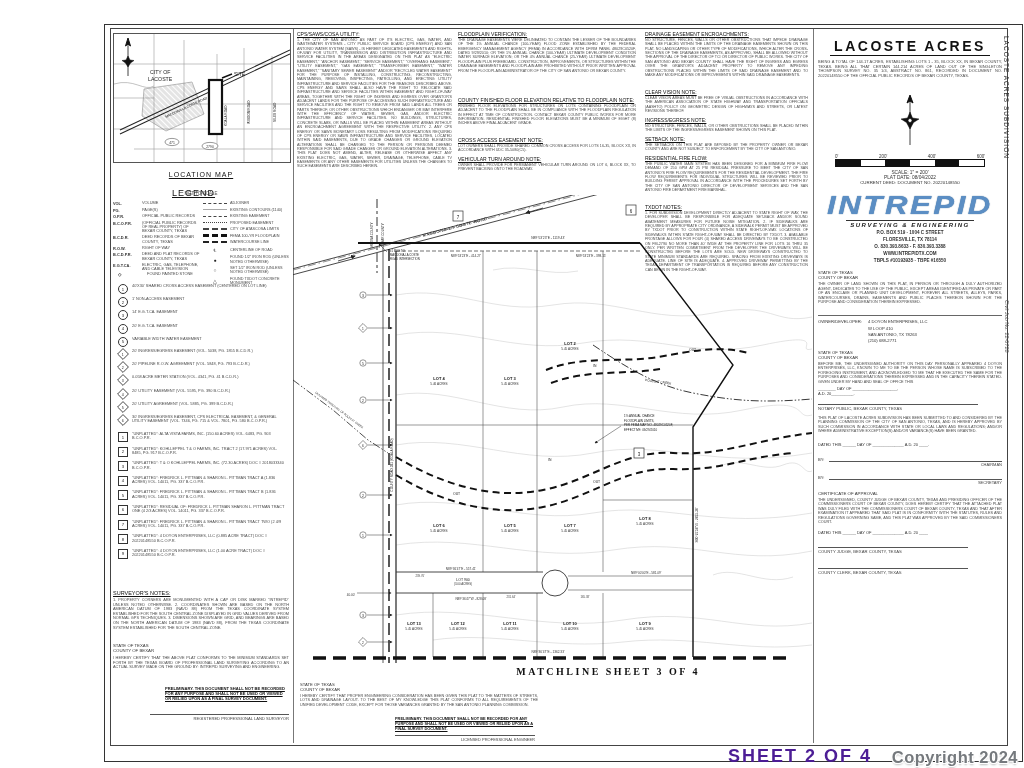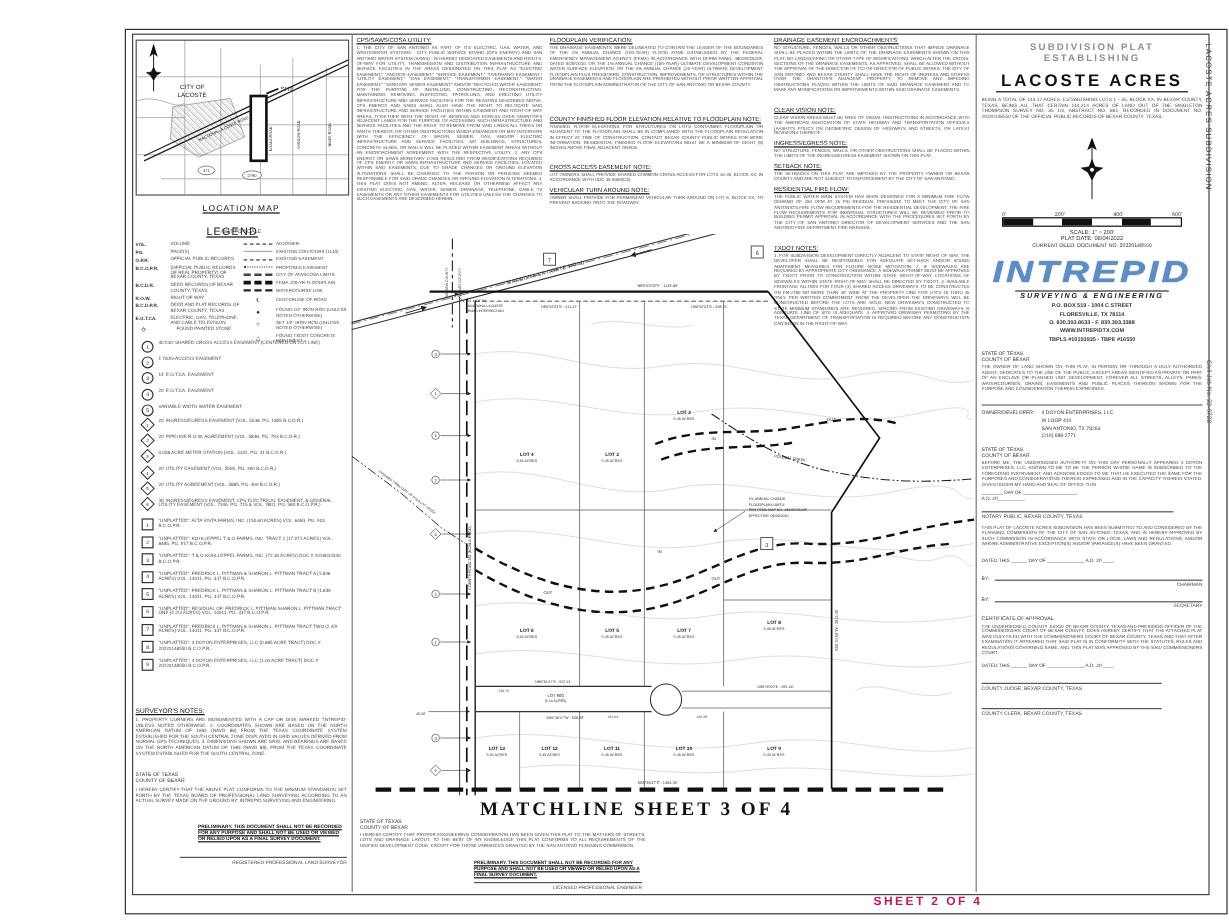--- a/index.html
+++ b/index.html
@@ -46,27 +46,27 @@
     border-bottom:1.5px solid #111;padding-bottom:1px;color:#111;}
   .intrepid{font-style:italic;font-weight:bold;font-size:25px;color:#5b8ec4;
     letter-spacing:2px;transform:scaleX(1.25);transform-origin:center;text-align:center;
     text-shadow:0 0 1px #35648f;}
   .eng-sub{font-style:italic;font-weight:bold;font-size:6px;letter-spacing:1.5px;text-align:center;color:#222;
     border-top:1px solid #333;padding-top:1px;}
   .addr{font-size:4.6px;font-weight:bold;text-align:center;color:#333;line-height:1.5;}
   .blank{display:inline-block;border-bottom:1px solid #555;height:5px;}
   .sigline{border-top:1px solid #555;font-size:4.2px;color:#444;padding-top:1px;}
   .prelim{font-weight:bold;text-decoration:underline;color:#111;}
-  .sheetlabel{font-weight:bold;font-size:10px;letter-spacing:2px;color:#be185d;white-space:nowrap;}
+  .sheetlabel{font-weight:bold;font-size:18px;letter-spacing:2px;color:#4c1d95;white-space:nowrap;}
   .rot{transform:rotate(-90deg);transform-origin:left top;white-space:nowrap;}
   .watermark{right:6px;bottom:2px;text-align:right;font-weight:bold;font-size:16.5px;
     color:#75797d;line-height:1.05;letter-spacing:.5px;
     text-shadow:-1px -1px 0 #fff,1px -1px 0 #fff,-1px 1px 0 #fff,1px 1px 0 #fff,0 2px 2px rgba(60,60,60,.35);}
-  .matchlabel{font-family:"Liberation Serif",serif;font-weight:bold;font-size:16px;
-    letter-spacing:2.5px;color:#111;text-align:left;white-space:nowrap;}
+  .matchlabel{font-family:"Liberation Serif",serif;font-weight:bold;font-size:10px;
+    letter-spacing:2.5px;color:#111;text-align:right;white-space:nowrap;}
   .scalebar{display:flex;height:6px;border:1px solid #111;}
   .scalebar i{flex:1;}
   .scalebar i:nth-child(odd){background:#111;}
   .scaleticks{display:flex;justify-content:space-between;font-size:4.5px;color:#333;}
   svg text{font-family:"Liberation Sans",sans-serif;}
 </style>
 </head>
 <body>
 
 <div id="page">
@@ -625,21 +625,20 @@
       <span>STATE OF TEXAS</span><br><span>COUNTY OF BEXAR</span>
     </div>
     <div class="body" style="font-size:3.8px;height:23px;margin-top:2px;">I HEREBY CERTIFY THAT PROPER ENGINEERING CONSIDERATION HAS BEEN GIVEN THIS PLAT TO THE MATTERS OF STREETS, LOTS AND DRAINAGE LAYOUT.  TO THE BEST OF MY KNOWLEDGE THIS PLAT CONFORMS TO ALL REQUIREMENTS OF THE UNIFIED DEVELOPMENT CODE, EXCEPT FOR THOSE VARIANCES GRANTED BY THE SAN ANTONIO PLANNING COMMISSION.</div>
     <div class="prelim" style="margin-left:95px;width:140px;font-size:3.9px;line-height:1.25;">PRELIMINARY. THIS DOCUMENT SHALL NOT BE RECORDED FOR ANY PURPOSE AND SHALL NOT BE USED OR VIEWED OR RELIED UPON AS A FINAL SURVEY DOCUMENT.</div>
     <div class="sigline" style="margin-left:95px;width:140px;text-align:right;margin-top:3px;font-size:4px;" able="false">LICENSED PROFESSIONAL ENGINEER</div>
   </div>
 
   <div class="abs sheetlabel" style="left:728px;top:746px;">SHEET 2 OF 4</div>
 
   <div class="abs" style="left:818px;top:32px;width:184px;">
-    <div class="subt" style="margin-top:3px;">SUBDIVISION PLAT ESTABLISHING</div>
     <div class="title2" style="margin:6px 12px 0;">LACOSTE ACRES</div>
     <div class="body" style="font-size:4px;height:34px;margin-top:4px;">BEING A TOTAL OF 144.17 ACRES, ESTABLISHING LOTS 1 - 35, BLOCK XX, IN BEXAR COUNTY, TEXAS.  BEING ALL THAT CERTAIN 144.214 ACRES OF LAND OUT OF THE SINGLETON THOMPSON SURVEY NO. 35 1/4, ABSTRACT NO. 861, RECORDED IN DOCUMENT NO. 20220148550 OF THE OFFICIAL PUBLIC RECORDS OF BEXAR COUNTY, TEXAS.</div>
 
     
     <svg width="184" height="54" viewBox="0 0 184 54">
       <g stroke="#111" fill="#111">
         <line x1="92" y1="3" x2="92" y2="51" stroke-width="0.8"></line>
         <polygon points="92,1 89,9 92,7 95,9"></polygon>
         <path d="M92,18 L94.5,24 L101,25 L95.5,28.5 L92,35 L88.5,28.5 L83,25 L89.5,24 Z" stroke-width="0.5"></path>
         <circle cx="92" cy="26.5" r="2" fill="#fff" stroke-width="0.7"></circle>
@@ -716,15 +715,16 @@
 
     <div style="font-size:4.4px;color:#333;margin-top:6px;">CERTIFICATE OF APPROVAL</div>
     <div class="body" style="font-size:3.8px;height:28px;margin-top:2px;">THE UNDERSIGNED, COUNTY JUDGE OF BEXAR COUNTY, TEXAS AND PRESIDING OFFICER OF THE COMMISSIONERS COURT OF BEXAR COUNTY, DOES HEREBY CERTIFY THAT THE ATTACHED PLAT WAS DULY FILED WITH THE COMMISSIONERS COURT OF BEXAR COUNTY, TEXAS AND THAT AFTER EXAMINATION IT APPEARED THAT SAID PLAT IS IN CONFORMITY WITH THE STATUTES, RULES AND REGULATIONS GOVERNING SAME, AND THIS PLAT WAS APPROVED BY THE SAID COMMISSIONERS COURT.</div>
     <div style="font-size:4px;color:#333;margin-top:4px;">DATED THIS ______ DAY OF ______________ A.D. 20 ____</div>
 
     <div class="sigline" style="margin-top:12px;width:150px;">COUNTY JUDGE, BEXAR COUNTY, TEXAS</div>
     <div class="sigline" style="margin-top:14px;width:150px;">COUNTY CLERK, BEXAR COUNTY, TEXAS</div>
   </div>
 
   <div class="abs watermark">
+    <div>Copyright 2024</div>
   </div>
 
 </div>
 
 </body></html>

